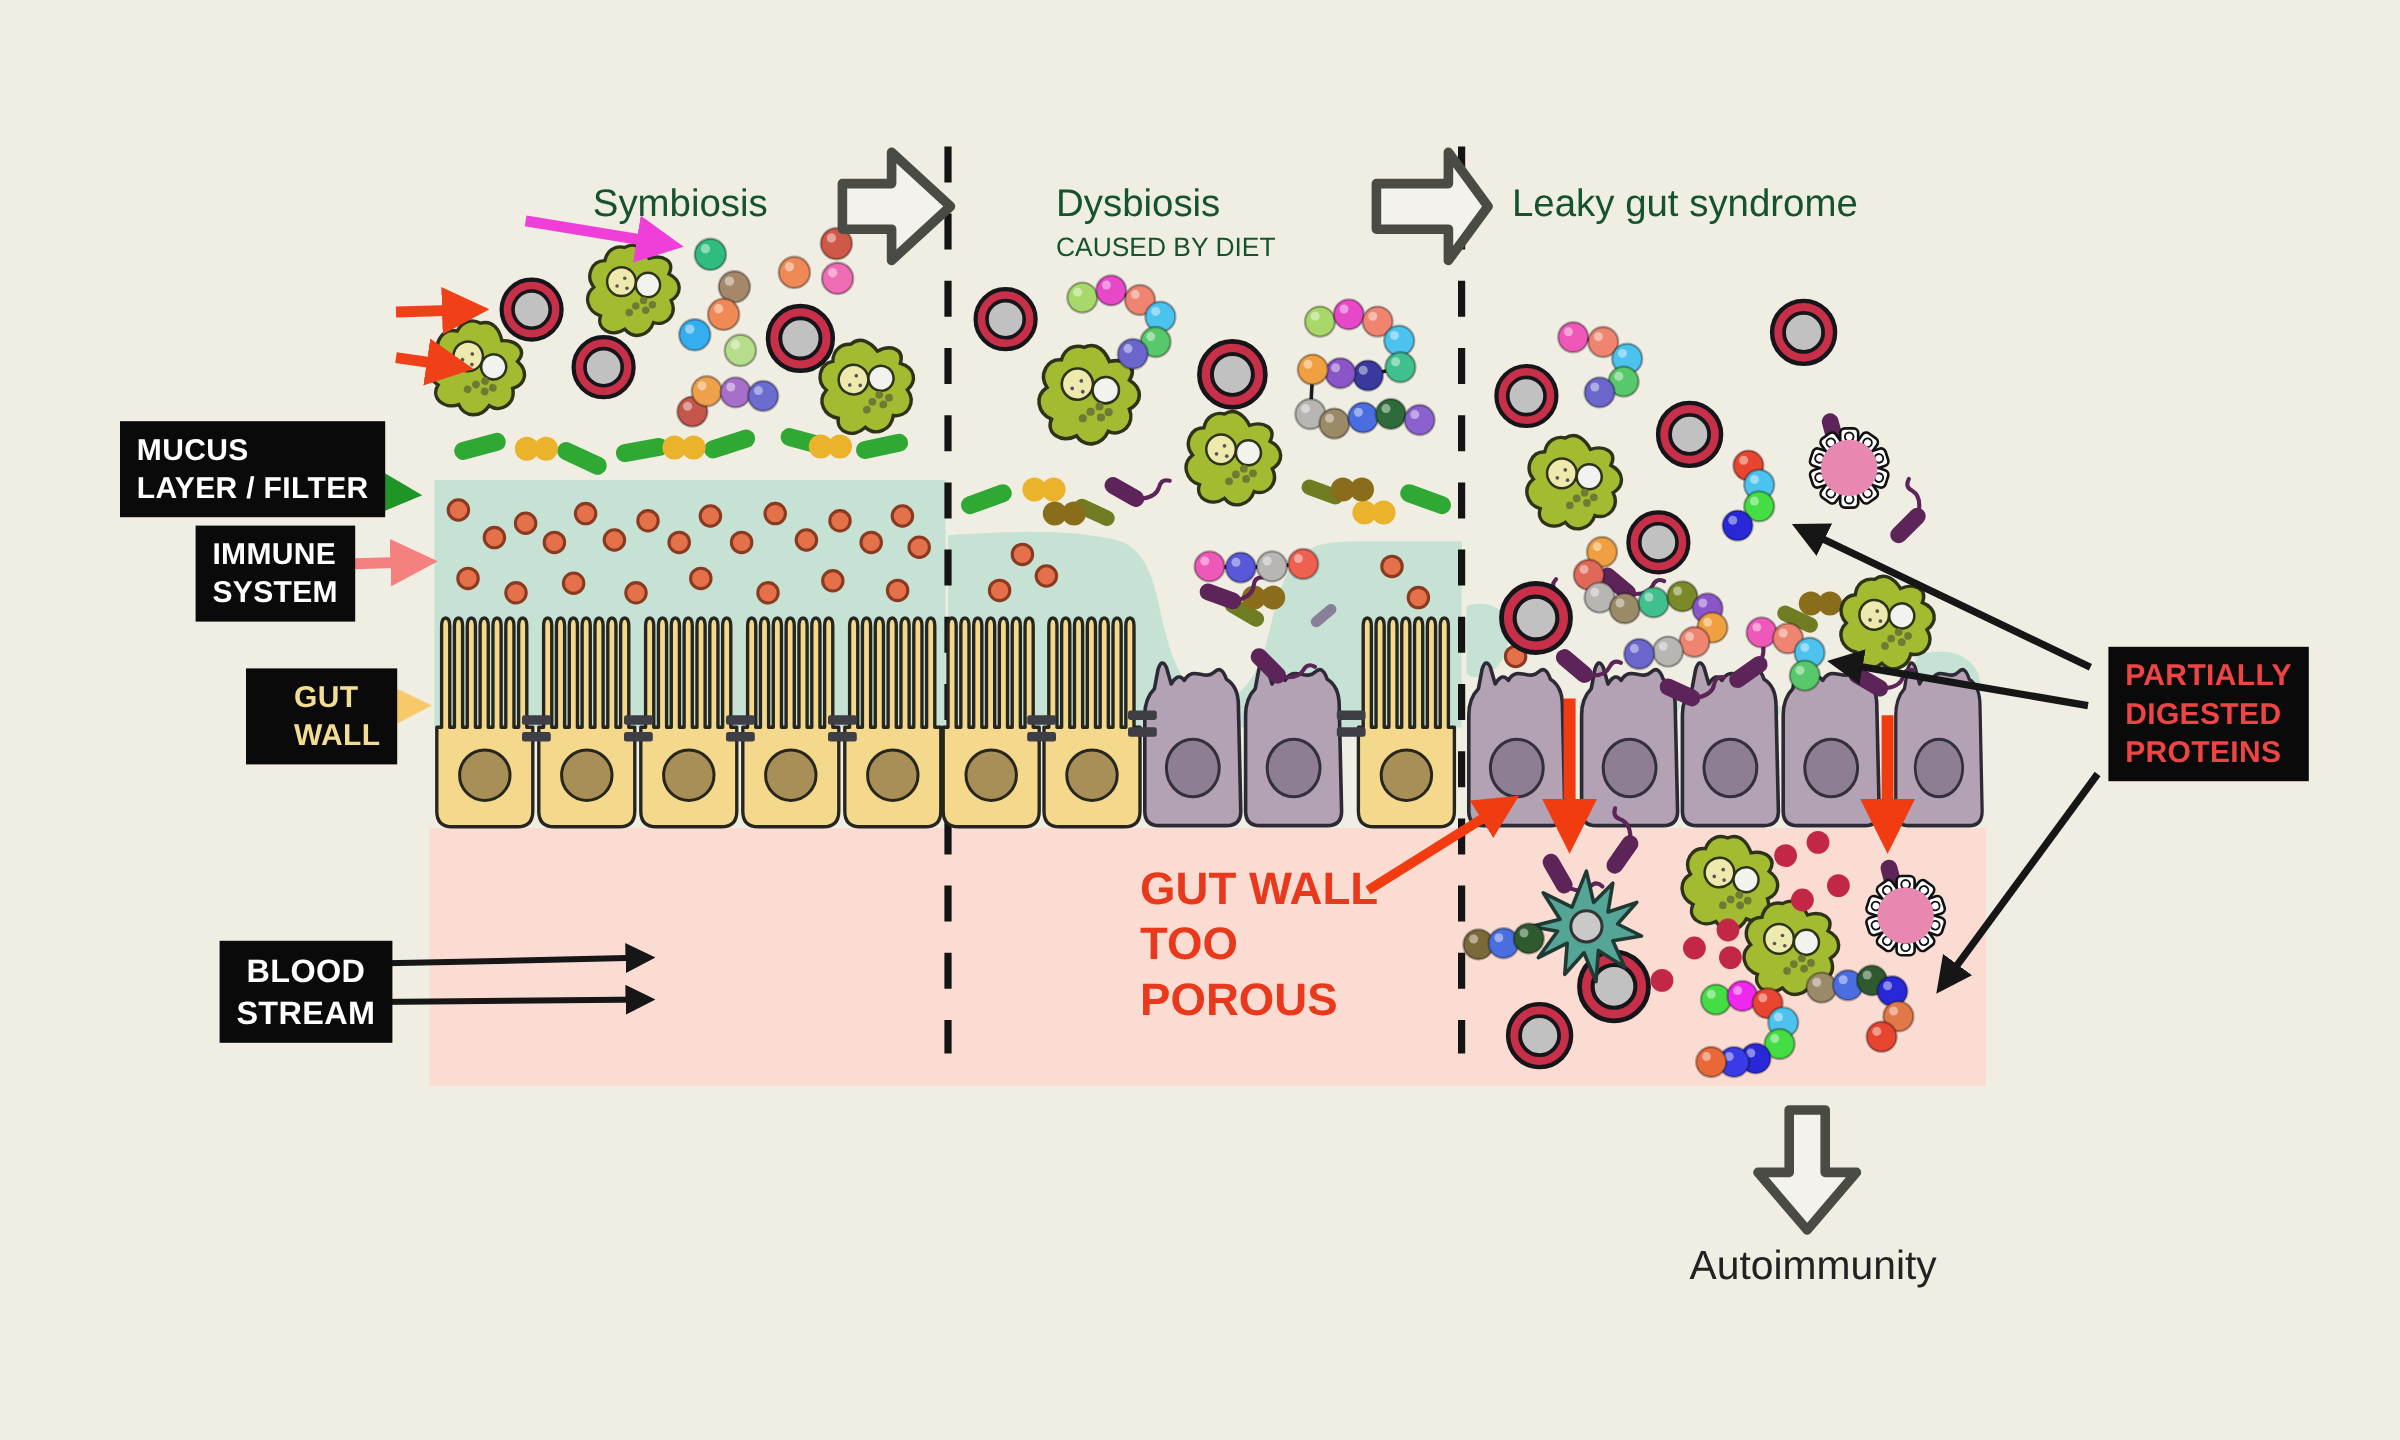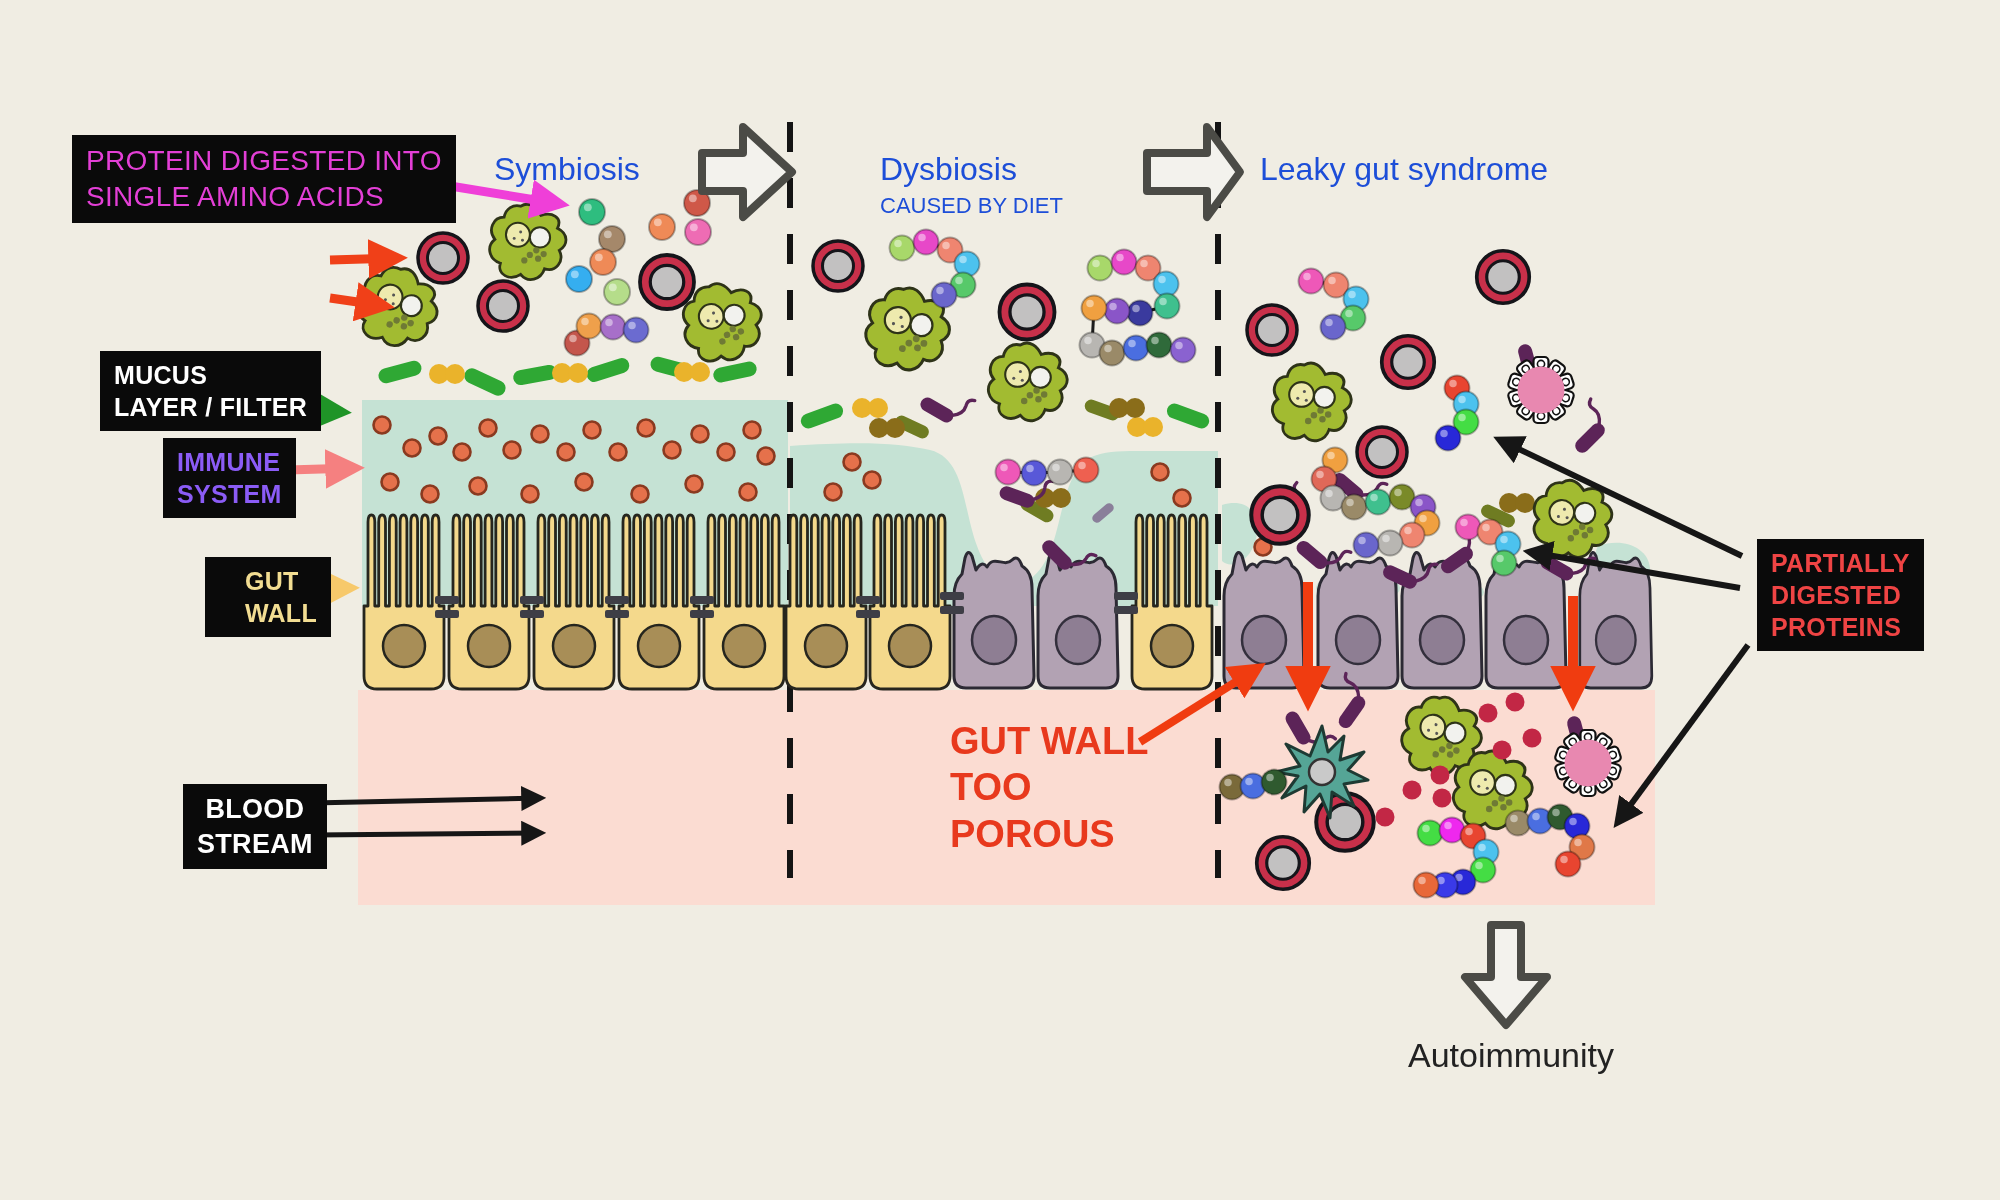--- a/index.html
+++ b/index.html
@@ -7,27 +7,27 @@
     position:relative;width:2000px;height:1200px;overflow:hidden;
     background:#f0ede3;font-family:"Liberation Sans",sans-serif;
   }
   #scene{position:absolute;left:0;top:0;}
   .tag{
     position:absolute;background:#0a0a0a;white-space:pre-line;
     line-height:1.28;padding:8px 14px;letter-spacing:.3px;
   }
   .tag.big{font-size:29px;}
   .tag.bold{font-weight:700;font-size:25px;}
-  .hdr{position:absolute;color:#1d4ed8;font-size:32px;white-space:nowrap;}
+  .hdr{position:absolute;color:#14532d;font-size:32px;white-space:nowrap;}
   .hdr.sub{font-size:22px;}
   .freeText{position:absolute;white-space:pre-line;}
   #protein-tag{left:72px;top:135px;color:#e33fd6;font-size:28px;}
   #food-tag{left:45px;top:223px;color:#e8391d;font-size:30px;}
   #mucus-tag{left:100px;top:351px;color:#ffffff;}
-  #immune-tag{left:163px;top:438px;color:#8b5cf6;}
+  #immune-tag{left:163px;top:438px;color:#ffffff;}
   #gutwall-tag{left:205px;top:557px;color:#f2dd92;padding-left:40px;}
   #blood-tag{left:183px;top:784px;color:#ffffff;font-size:27px;text-align:center;}
   #partially-tag{left:1757px;top:539px;color:#ef4444;}
   #symbiosis-hdr{left:494px;top:151px;}
   #dysbiosis-hdr{left:880px;top:151px;width:250px;text-align:left;}
   #dysbiosis-sub{left:880px;top:193px;width:250px;text-align:left;}
   #leaky-hdr{left:1260px;top:151px;}
   #porous-text{left:950px;top:718px;color:#e8391d;font-size:38px;font-weight:700;line-height:1.22;}
   #autoimmunity-text{left:1408px;top:1036px;color:#222;font-size:34px;}
 </style>
@@ -502,22 +502,20 @@
       <path d="M702,153 L743,153 L743,127 L792,172 L743,217 L743,191 L702,191 Z" fill="#f3f2ed" stroke="#4b4b46" stroke-width="8" stroke-linejoin="round"></path>
       <path d="M1147,153 L1207,153 L1207,127 L1240,172 L1207,217 L1207,191 L1147,191 Z" fill="#f3f2ed" stroke="#4b4b46" stroke-width="8" stroke-linejoin="round"></path>
       <path d="M1491,925 L1521,925 L1521,977 L1547,977 L1506,1025 L1465,977 L1491,977 Z" fill="#f3f2ed" stroke="#4b4b46" stroke-width="8" stroke-linejoin="round"></path>
     </svg>
 
   <div class="hdr" id="symbiosis-hdr">Symbiosis</div>
   <div class="hdr" id="dysbiosis-hdr">Dysbiosis</div>
   <div class="hdr sub" id="dysbiosis-sub">CAUSED BY DIET</div>
   <div class="hdr" id="leaky-hdr">Leaky gut syndrome</div>
 
-  <div class="tag" id="protein-tag">PROTEIN DIGESTED INTO
-SINGLE AMINO ACIDS</div>
   <div class="tag bold" id="mucus-tag">MUCUS
 LAYER / FILTER</div>
   <div class="tag bold" id="immune-tag">IMMUNE
 SYSTEM</div>
   <div class="tag bold" id="gutwall-tag">GUT
 WALL</div>
   <div class="tag bold" id="blood-tag">BLOOD
 STREAM</div>
   <div class="tag bold" id="partially-tag">PARTIALLY
 DIGESTED

